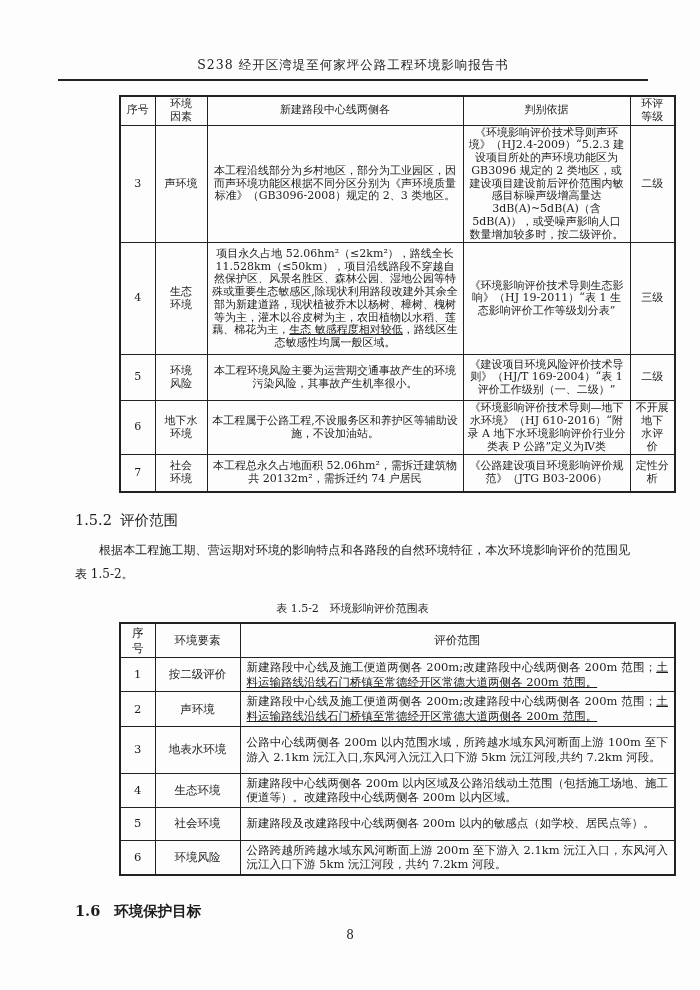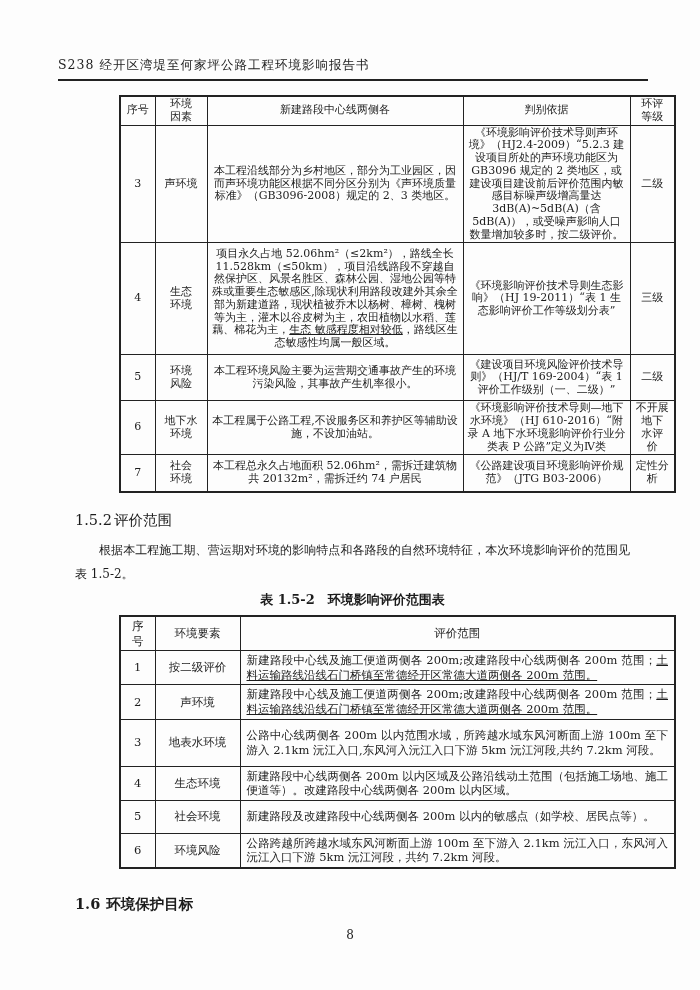--- a/index.html
+++ b/index.html
@@ -12,21 +12,21 @@
     color:#1c1c1c;
     overflow:hidden;
   }
   .header{
     margin:0 52px 0 58px;
     padding-top:57px;
     padding-bottom:5px;
     border-bottom:2px solid #222;
   }
   .header-text{
-    text-align:left;
+    text-align:center;
     font-size:12.5px;
     letter-spacing:1px;
   }
   .content{ width:555px; margin-left:75px; }
 
   
   table{ border-collapse:collapse; table-layout:fixed;margin-left:44px; }
   .t1{ width:555px; margin-top:14px; border:2px solid #222; font-size:11px; line-height:1.16; }
   .t1 th,.t1 td{ border:1px solid #222; padding:1px 4px; text-align:center; vertical-align:middle; font-weight:normal; }
   .t2{ width:555px; margin-top:6px; border:2px solid #222; font-size:11.5px; line-height:1.27; }
@@ -35,25 +35,25 @@
   .pre{ white-space:pre-line; }
   .u{ text-decoration:underline; }
 
   
   .t1 .c-no{width:35px;} .t1 .c-factor{width:52px;} .t1 .c-feature{width:256px;}
   .t1 .c-basis{width:167px;} .t1 .c-level{width:45px;}
   
   .t2 .c-no{width:35px;} .t2 .c-elem{width:85px;} .t2 .c-scope{width:435px;}
 
   .h3{ margin:18px 0 0 0; font-size:14.5px; font-weight:normal; }
-  .h3 .sec-no{ margin-right:2px; }
+  .h3 .sec-no{ margin-right:8px; }
   .h2{ margin:26px 0 0 0; font-size:14.5px; font-weight:bold; }
-  .h2 .sec-no{ margin-right:6px; }
+  .h2 .sec-no{ margin-right:14px; }
   .para{ margin:8px 0 0 0; font-size:12px; line-height:2.05; text-indent:2em; text-align:justify; }
-  .tbl-title{ margin-top:4px; text-align:center; font-weight:bold; font-size:13px; }
+  .tbl-title{ margin-top:14px; text-align:center; font-weight:normal; font-size:11px; }
   .pagenum{ position:absolute; left:0; bottom:48px; width:100%; text-align:center; font-size:12px; }
 </style>
 </head>
 <body>
 
 <div class="page">
 
   <div class="header">
     <div class="header-text">S238 经开区湾堤至何家坪公路工程环境影响报告书</div>
   </div>
@@ -162,21 +162,21 @@
         <td class="scope">新建路段中心线两侧各 200m 以内区域及公路沿线动土范围（包括施工场地、施工便道等）。改建路段中心线两侧各 200m 以内区域。</td>
       </tr>
       <tr style="height:33px;">
         <td>5</td>
         <td>社会环境</td>
         <td class="scope">新建路段及改建路段中心线两侧各 200m 以内的敏感点（如学校、居民点等）。</td>
       </tr>
       <tr style="height:34px;">
         <td>6</td>
         <td>环境风险</td>
-        <td class="scope">公路跨越所跨越水域东风河断面上游 100m 至下游入 2.1km 沅江入口，东风河入沅江入口下游 5km 沅江河段，共约 7.2km 河段。</td>
+        <td class="scope">公路跨越所跨越水域东风河断面上游 200m 至下游入 2.1km 沅江入口，东风河入沅江入口下游 5km 沅江河段，共约 7.2km 河段。</td>
       </tr>
     </tbody>
       </table>
 
     <h2 class="h2"><span class="sec-no">1.6</span><span>环境保护目标</span></h2>
 
   </div>
 
   <div class="pagenum">8</div>
 </div>

